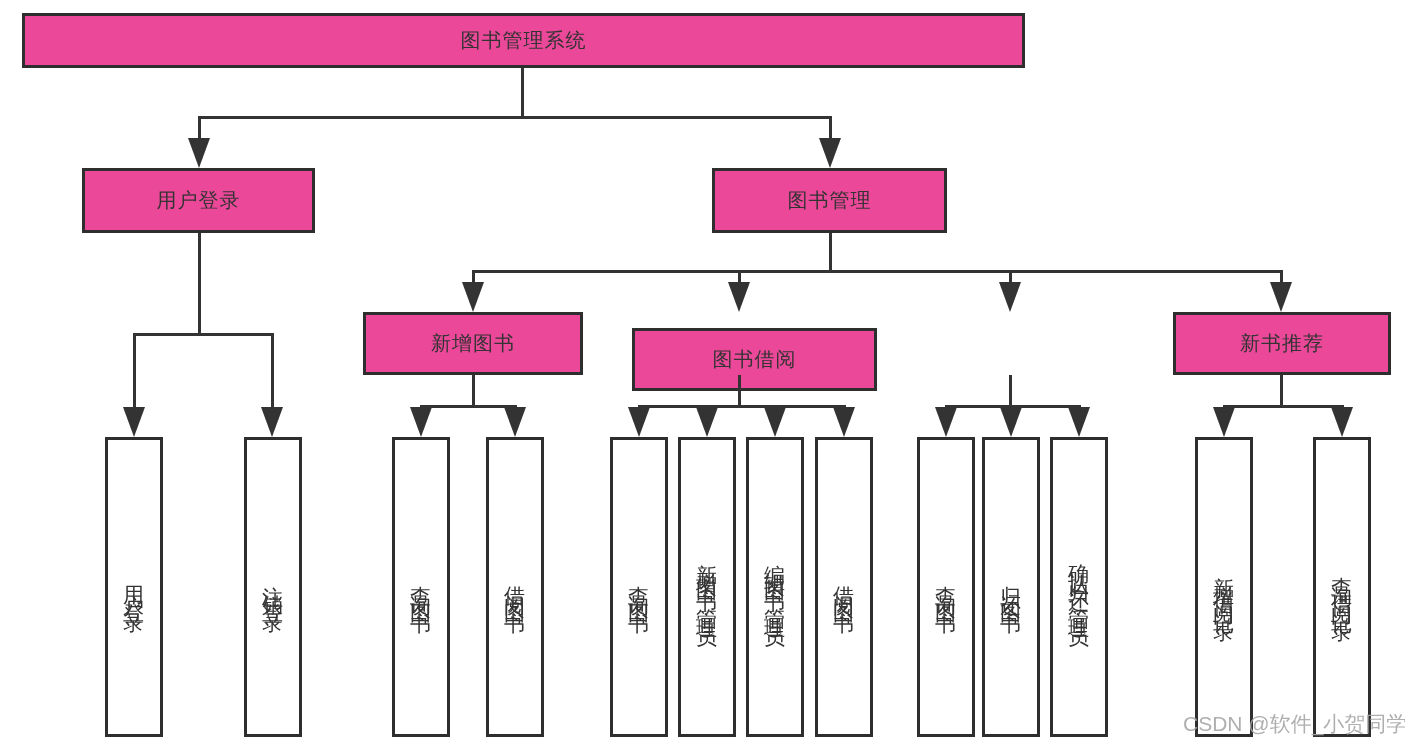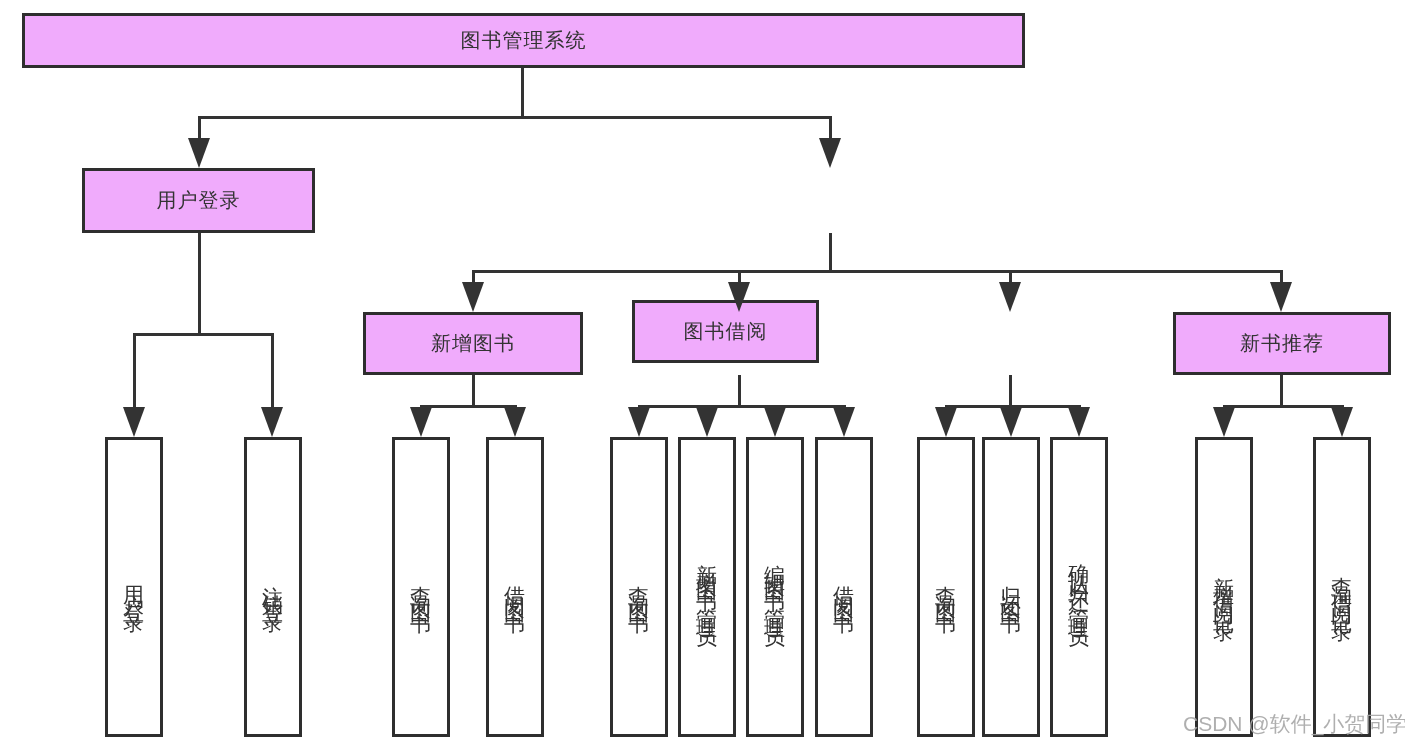--- a/index.html
+++ b/index.html
@@ -8,21 +8,21 @@
   }
   html,body{margin:0;padding:0;}
   body{
     width:1405px;height:747px;background:var(--bg);
     font-family:"Liberation Sans","DejaVu Sans",sans-serif;
     overflow:hidden;
   }
   .canvas{position:relative;width:1405px;height:747px;background:var(--bg);}
   .hbox{
     position:absolute;box-sizing:border-box;
-    border:3px solid var(--border);background:#f0abfc;
+    border:3px solid var(--border);background:#ec4899;
     display:flex;align-items:center;justify-content:center;
     font-size:20px;color:var(--text);letter-spacing:1px;
   }
   .vbox{
     position:absolute;box-sizing:border-box;width:58px;top:437px;height:300px;
     border:3px solid var(--border);background:#ffffff;
     display:flex;align-items:center;justify-content:center;
     color:var(--text);
   }
   .vtext{
@@ -48,26 +48,29 @@
 <div class="canvas">
 
   <div class="hbox" style="left:22px;top:13px;width:1003px;height:55px;">
     <span>图书管理系统</span>
   </div>
 
   <div class="hbox" style="left:82px;top:168px;width:233px;height:65px;">
     <span>用户登录</span>
   </div>
 
+  <div class="hbox" style="left:712px;top:168px;width:235px;height:65px;">
+    <span>图书管理</span>
+  </div>
 
   <div class="hbox" style="left:363px;top:312px;width:220px;height:63px;">
     <span>新增图书</span>
   </div>
 
-  <div class="hbox" style="left:632px;top:300px;width:187px;height:63px;text-align:right;">
+  <div class="hbox" style="left:632px;top:328px;width:245px;height:63px;text-align:right;">
     <span>图书借阅</span>
   </div>
 
 
   <div class="hbox" style="left:1173px;top:312px;width:218px;height:63px;">
     <span>新书推荐</span>
   </div>
 
   <div class="vbox" style="left:105px;">
     <span class="vtext">用户登录</span>

